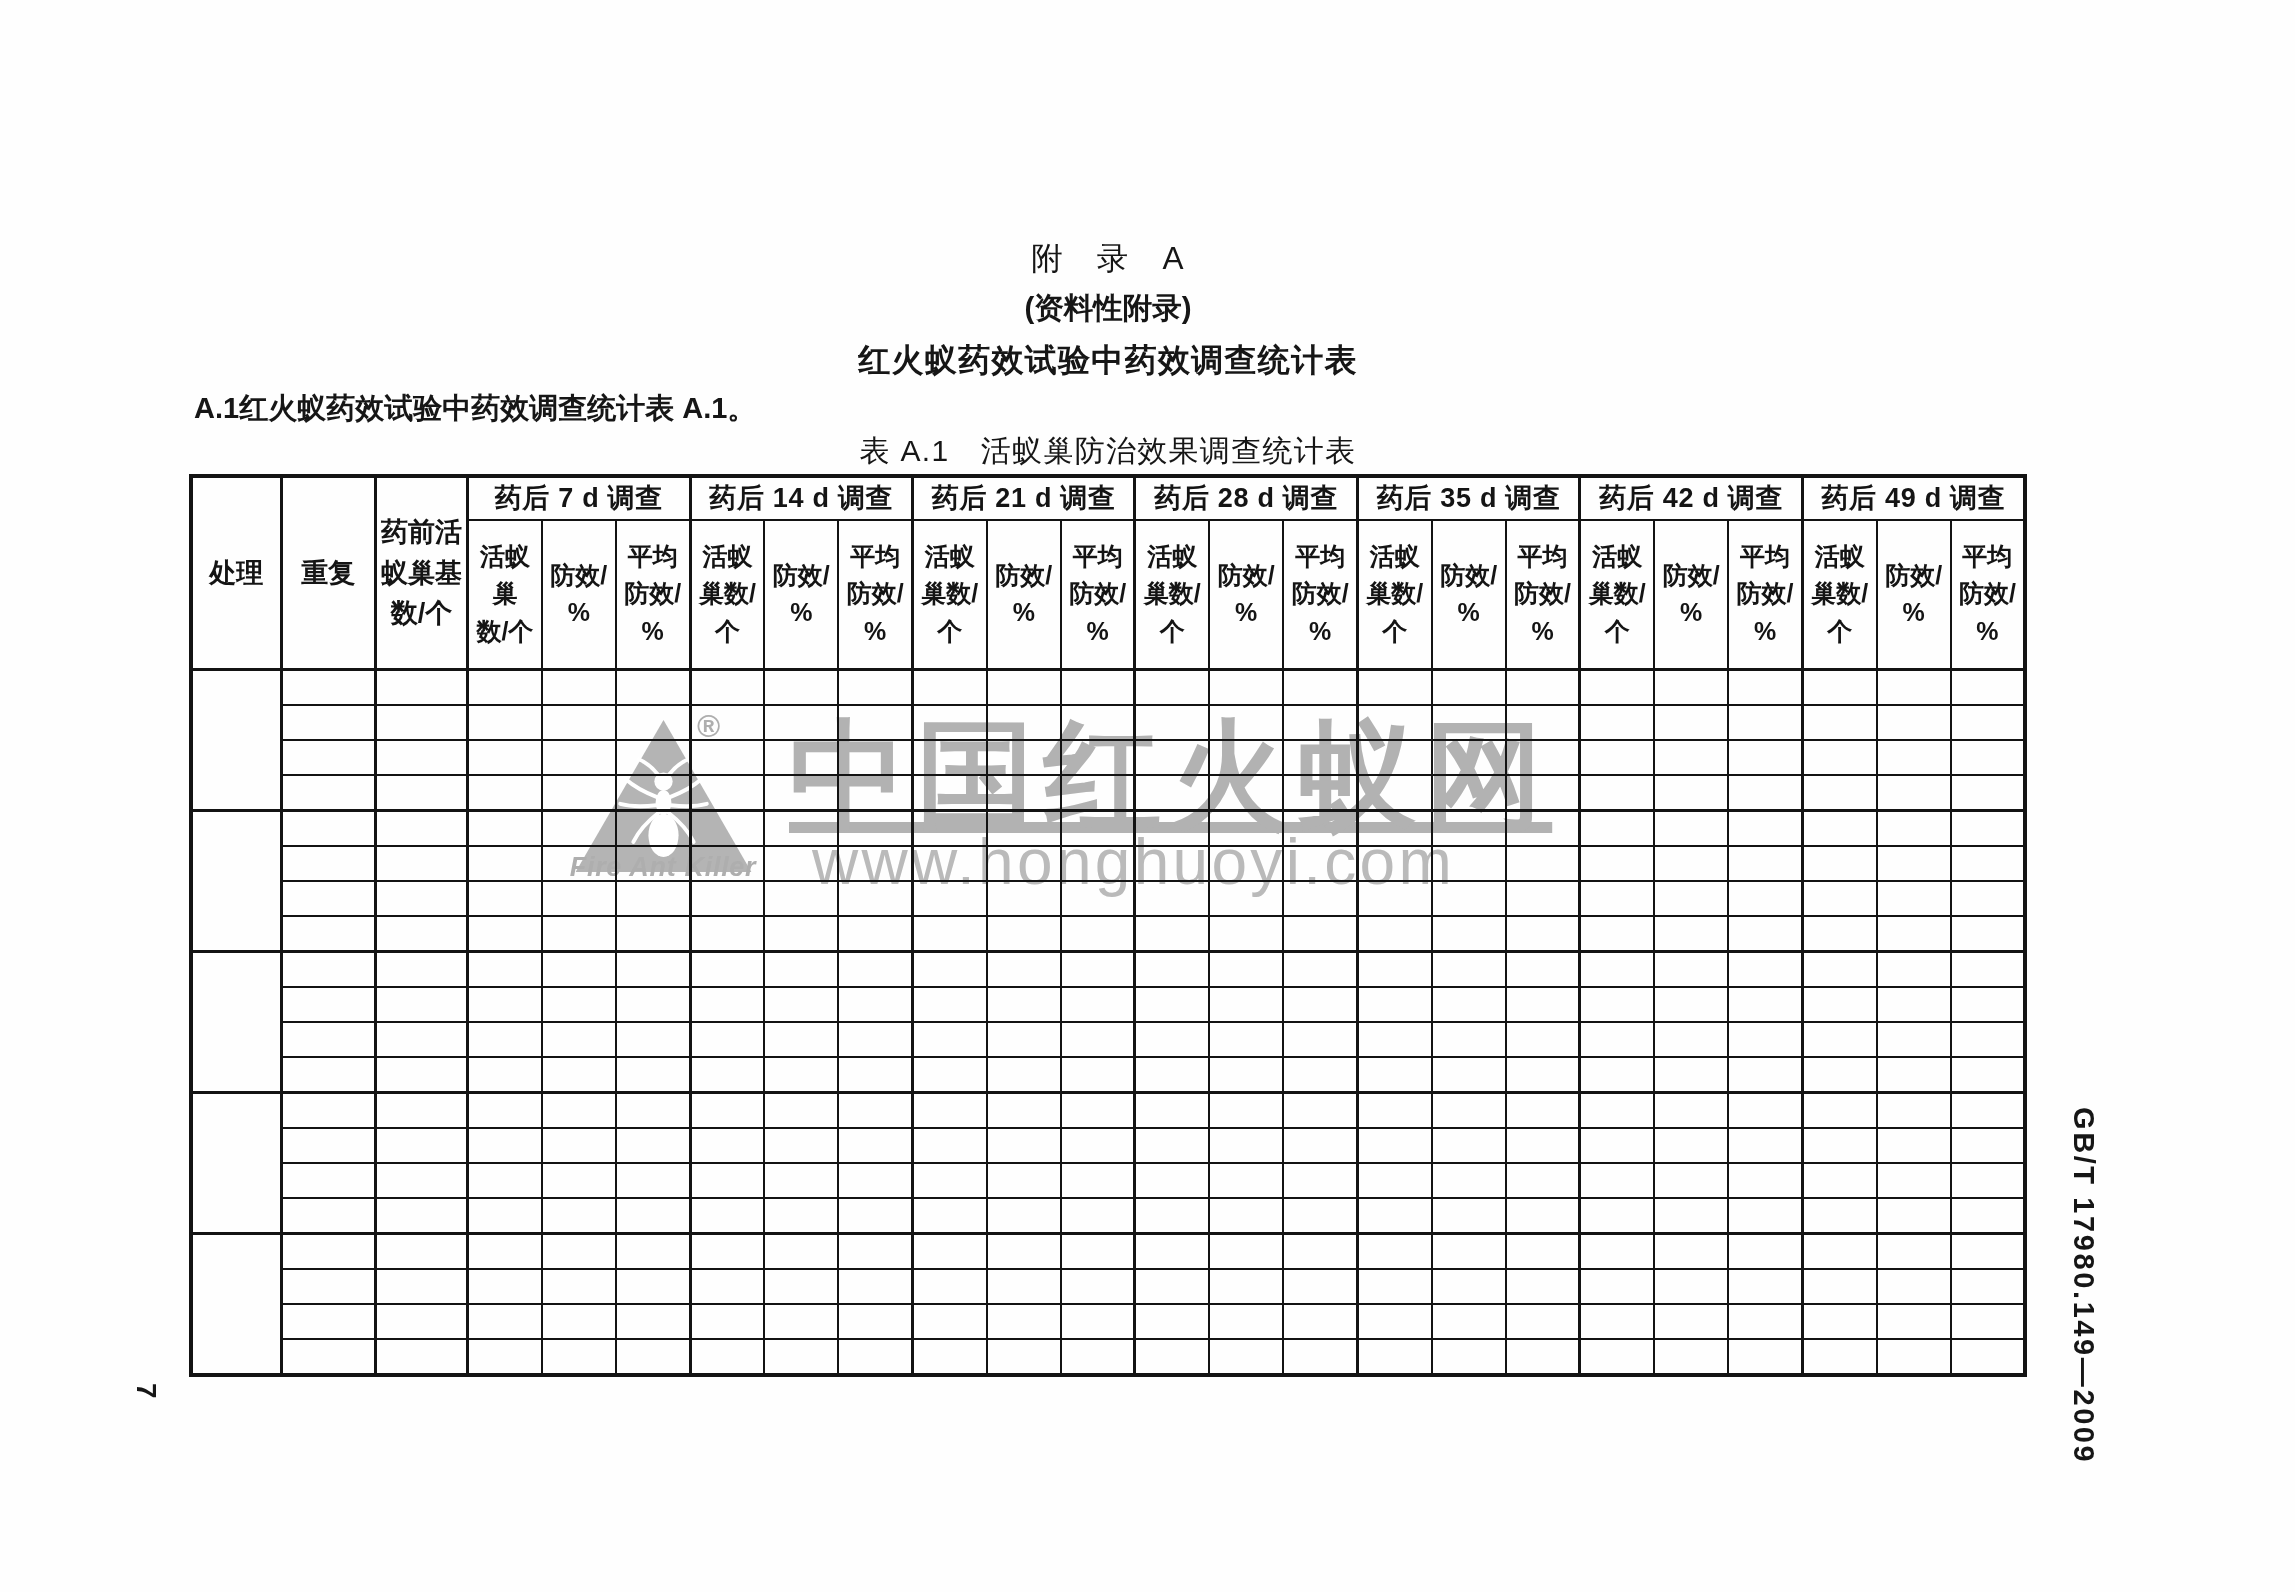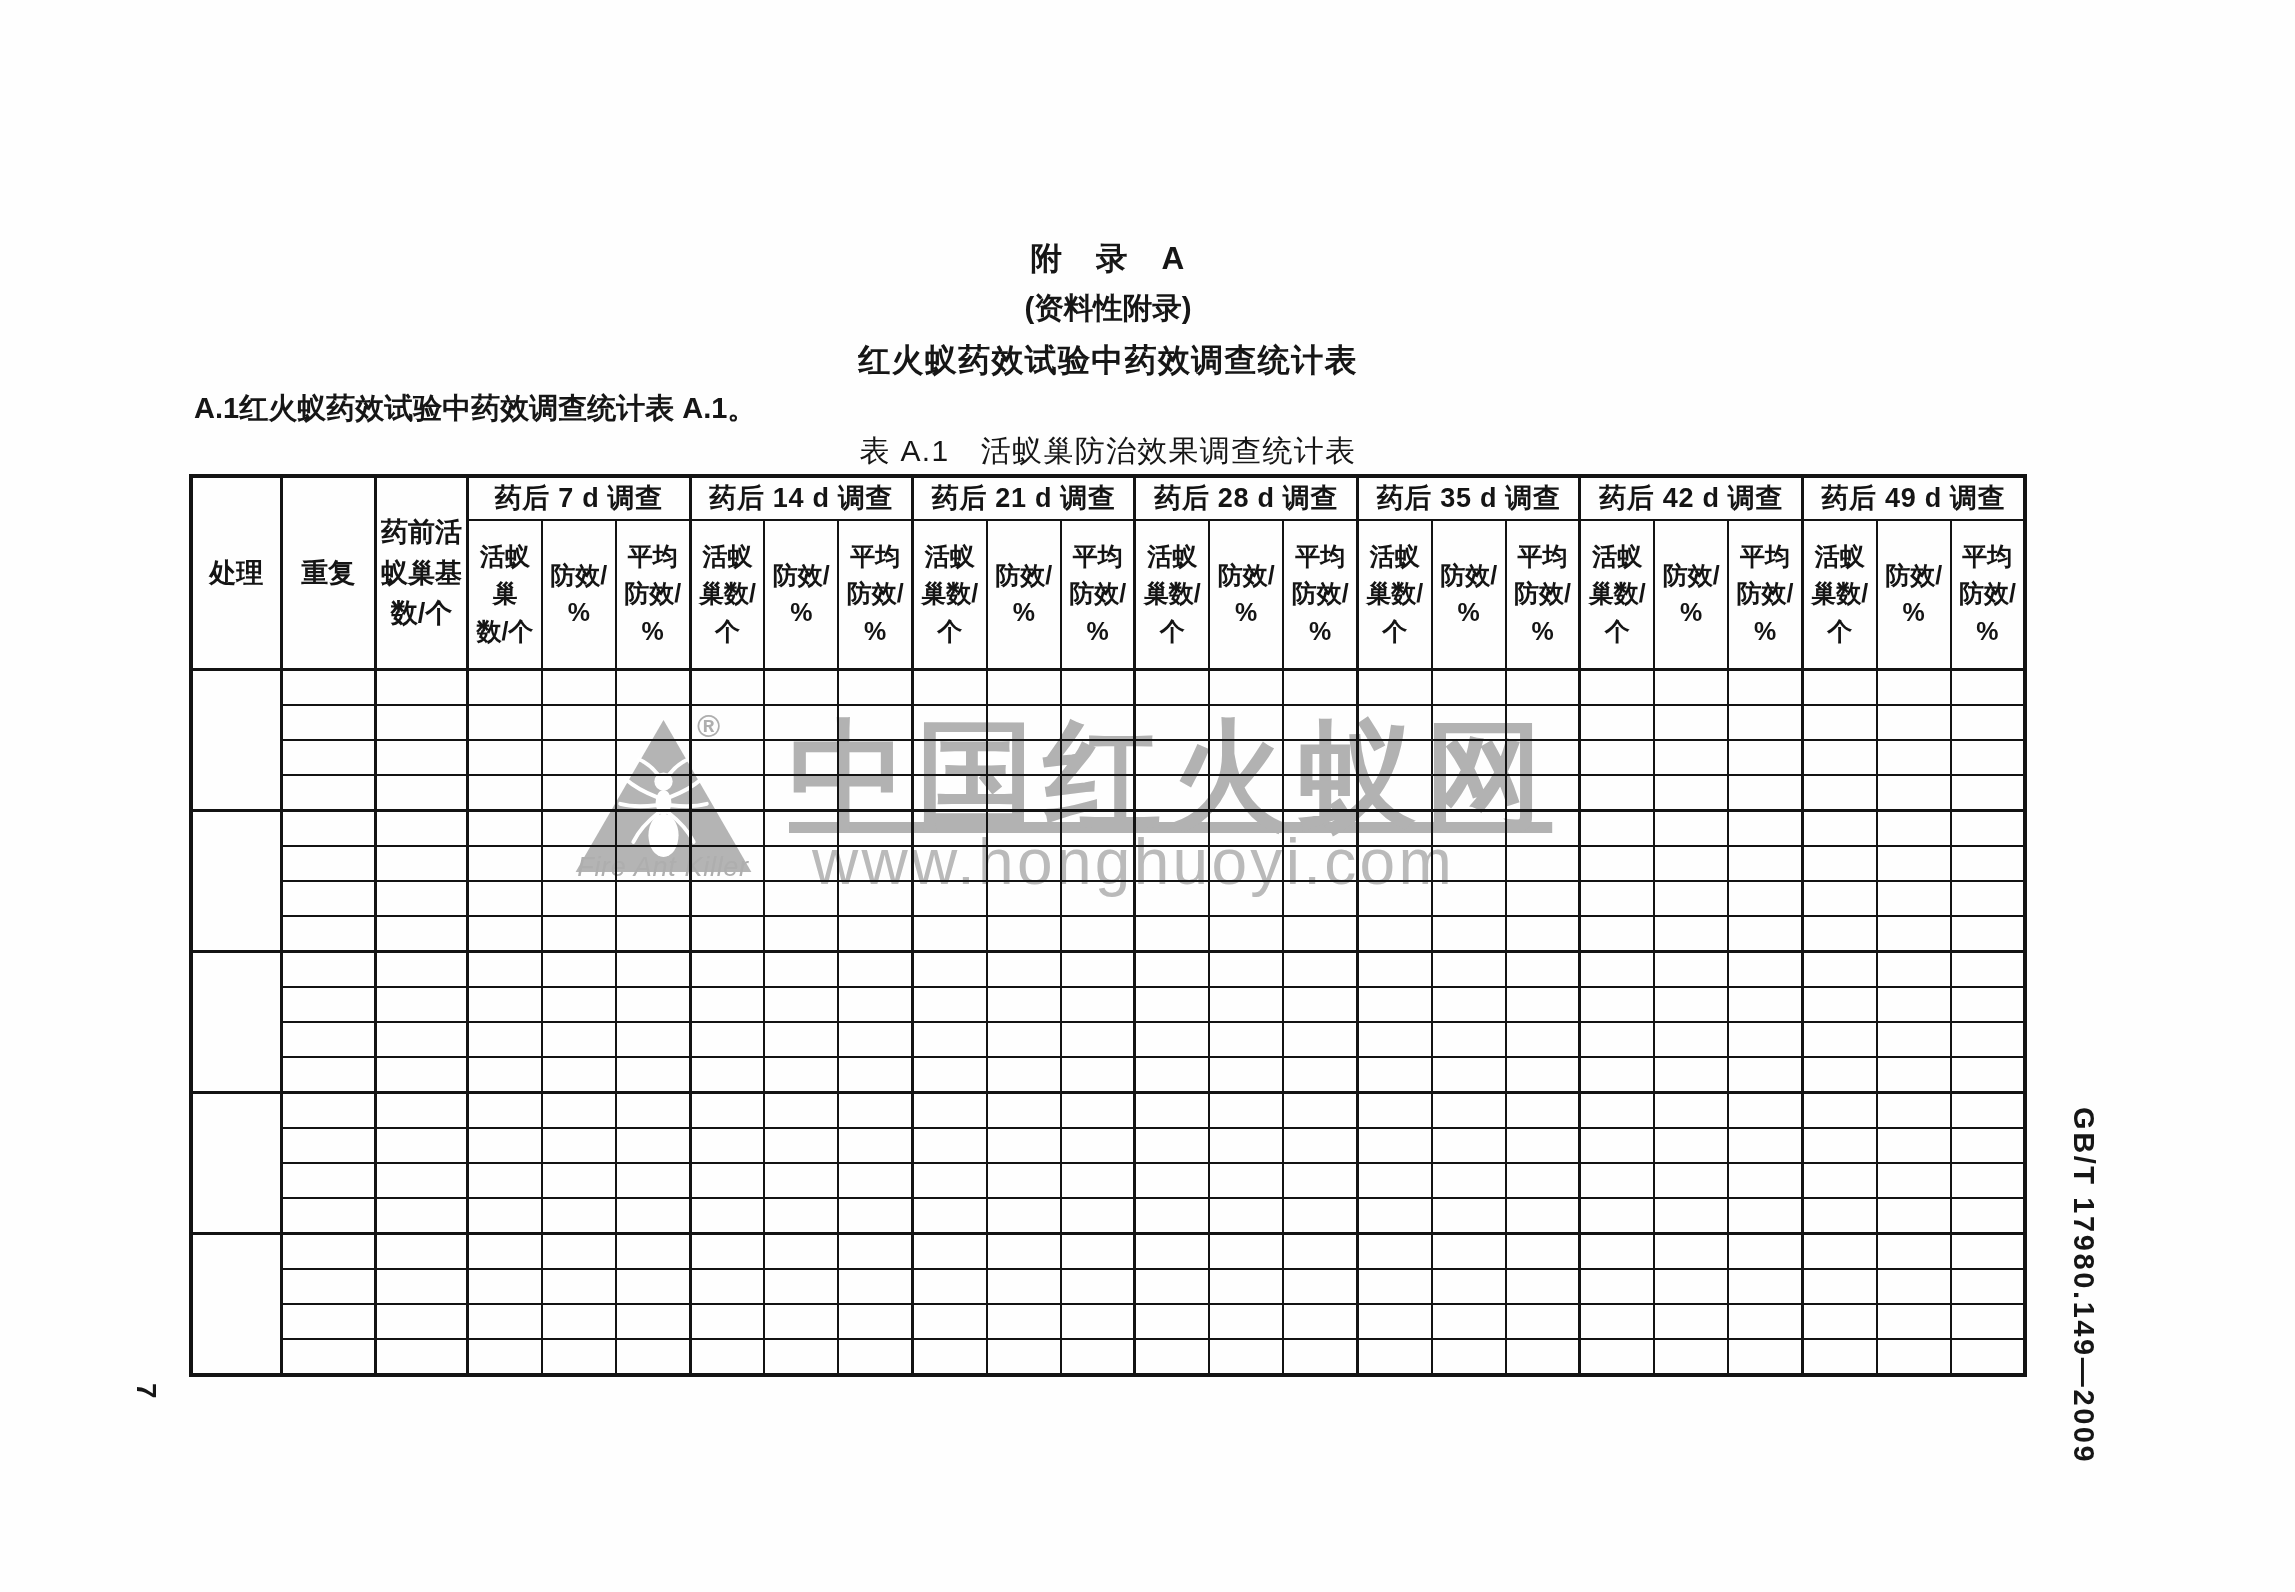--- a/index.html
+++ b/index.html
@@ -21,27 +21,27 @@
     font-size:118px;font-weight:bold;color:#b2b2b2;
     letter-spacing:9.2px;white-space:nowrap;text-decoration:underline;
   }
   .wm-url{
     position:absolute;left:812px;top:825px;
     font-size:64px;font-weight:400;color:#bababa;
     letter-spacing:3.3px;white-space:nowrap;
   }
   .wm-caption{
     position:absolute;left:562px;top:852px;width:202px;
-    text-align:center;font-size:27px;font-weight:normal;font-style:italic;
+    text-align:center;font-size:27px;font-weight:bold;font-style:italic;
     color:#aeaeae;white-space:nowrap;letter-spacing:0.7px;
   }
 
   
   .titles{position:absolute;left:189px;top:0;width:1838px;text-align:center;z-index:2;}
-  .t1{position:absolute;top:238px;width:100%;font-size:31.5px;font-weight:bold;letter-spacing:1.3px;}
+  .t1{position:absolute;top:238px;width:100%;font-size:31.5px;font-weight:normal;letter-spacing:1.3px;}
   .t2{position:absolute;top:289px;width:100%;font-size:29.5px;font-weight:bold;}
   .t3{position:absolute;top:339px;width:100%;font-size:32px;font-weight:bold;letter-spacing:1.3px;}
   .section-a1{position:absolute;left:194px;top:389px;font-size:29px;font-weight:bold;z-index:2;}
   .section-a1 .lbl{}
   .caption{
     position:absolute;left:189px;top:431px;width:1838px;text-align:center;
     font-size:30px;font-weight:normal;letter-spacing:1.3px;z-index:2;
   }
 
   

